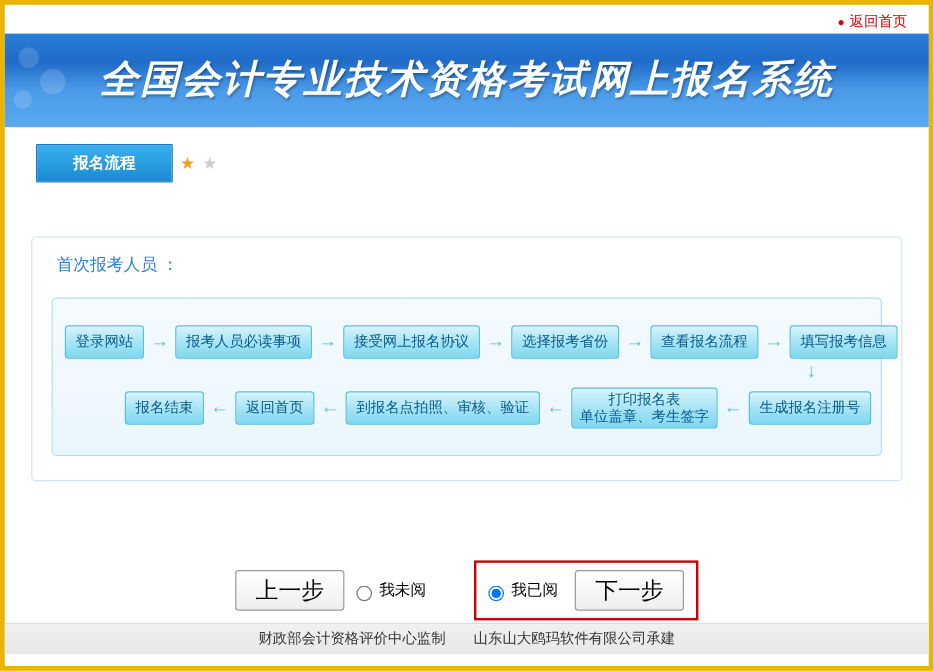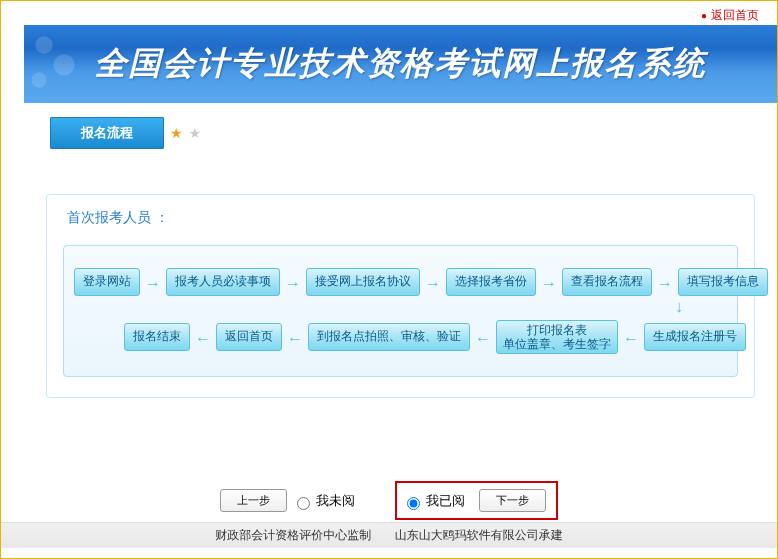--- a/index.html
+++ b/index.html
@@ -6,24 +6,23 @@
     body {
       font-family: "Microsoft YaHei", SimSun, sans-serif;
       background: #fff;
       width: 778px;
       height: 559px;
       overflow: hidden;
     }
     .page {
       width: 778px;
       height: 559px;
-      border: 1px solid #eab308;
+      border: 4px solid #eab308;
       position: relative;
       background: #fff;
-      padding-left: 23px;
     }
     .return-link {
       position: absolute;
       top: 6px;
       right: 18px;
       color: #d00;
       font-size: 12px;
       cursor: pointer;
     }
     .return-link::before {
@@ -151,21 +150,21 @@
       display: flex;
       align-items: center;
       justify-content: center;
       gap: 10px;
     }
     .btn {
       background: linear-gradient(to bottom, #fff, #eee);
       border: 1px solid #999;
       border-radius: 3px;
       padding: 3px 16px;
-      font-size: 11px;
+      font-size: 19px;
       cursor: pointer;
     }
     .radio-group {
       display: flex;
       align-items: flex-end;
       gap: 6px;
       font-size: 13px;
     }
     .selected-group {
       border: 2px solid #c00;

